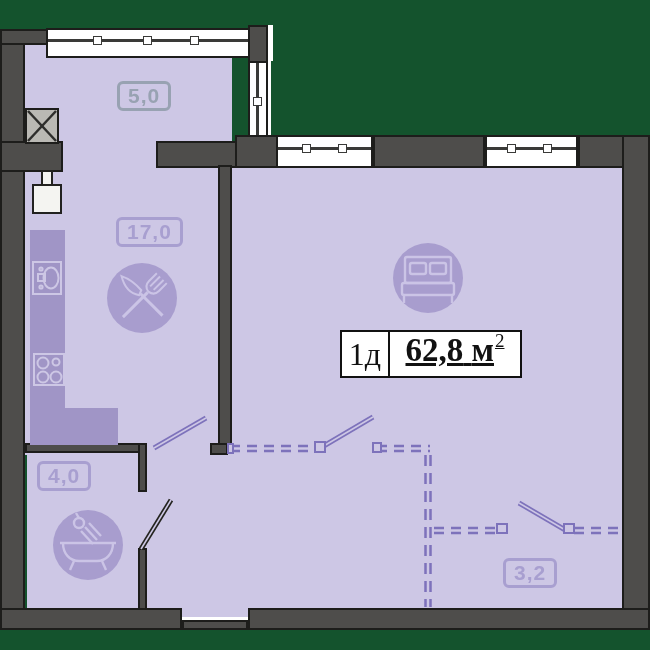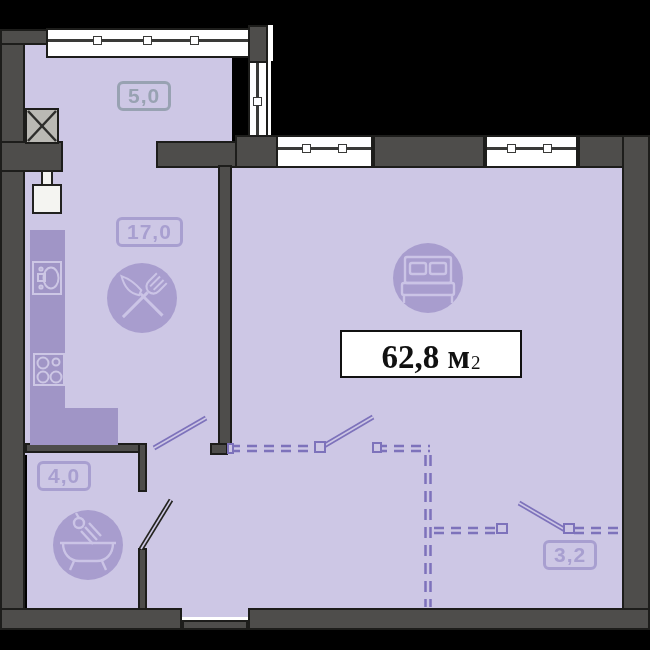--- a/index.html
+++ b/index.html
@@ -1,36 +1,36 @@
 <!DOCTYPE html>
 <html><head>
 <meta charset="utf-8">
 <style>
   html,body{margin:0;padding:0;background:#4a6b4d;}
-  .plan{position:relative;width:650px;height:650px;background:#000000;overflow:hidden;
+  .plan{position:relative;width:650px;height:650px;background:#14532d;overflow:hidden;
         font-family:"Liberation Sans",sans-serif;}
   .abs{position:absolute;box-sizing:border-box;}
   .floor{background:#cdc7e5;}
   .wall{background:#4e4d4b;border:2px solid #1d1d1b;}
   .win{background:#ffffff;border:2px solid #1d1d1b;}
   .win-line-h{position:absolute;background:#3a3a38;height:3px;left:0;right:0;}
   .win-line-v{position:absolute;background:#3a3a38;width:3px;top:0;bottom:0;}
   .mullion{position:absolute;width:9px;height:9px;background:#ffffff;border:1px solid #3a3a38;box-sizing:border-box;}
   .white{background:#ffffff;}
   .counter{background:#a095c6;}
   .icon-circle{border-radius:50%;background:#a89dce;}
   .shaft{background:#bab9b4;border:2px solid #1d1d1b;}
   .radbox{background:#f4f4f1;border:2px solid #222220;}
   .room-label{position:absolute;border:3px solid #a89fd0;border-radius:6px;color:#a89fd0;
      font-weight:bold;font-size:21px;line-height:22px;padding:1px 8px;letter-spacing:1px;}
   .room-label.gray{border-color:#98a2b2;color:#98a2b2;}
   .title-box{position:absolute;left:340px;top:330px;width:178px;height:44px;background:#ffffff;
      border:2px solid #111111;display:flex;align-items:stretch;font-family:"Liberation Serif",serif;color:#111;}
   .title-type{width:46px;display:flex;align-items:center;justify-content:center;font-size:32px;border-right:2px solid #111;}
-  .title-area{flex:1;display:flex;align-items:flex-end;justify-content:center;font-size:33px;font-weight:bold;}
+  .title-area{flex:1;display:flex;align-items:flex-start;justify-content:center;font-size:33px;font-weight:bold;text-decoration:underline;}
   .title-area sup{font-size:19px;font-weight:normal;margin-left:1px;transform:translateY(-2px);}
   svg.overlay{position:absolute;left:0;top:0;pointer-events:none;}
 </style>
 </head>
 <body>
 
 <div class="plan">
 
   <div class="abs floor" style="left:25px;top:43px;width:207px;height:412px;"></div>
   <div class="abs floor" style="left:230px;top:165px;width:392px;height:445px;"></div>
@@ -188,21 +188,22 @@
       <rect x="373" y="443" width="8" height="9"></rect>
       <rect x="497" y="524" width="10" height="9"></rect>
       <rect x="564" y="524" width="10" height="9"></rect>
       <rect x="228" y="444" width="5" height="9"></rect>
     </g>
   </svg>
 
   <div class="room-label gray" style="left:117px;top:81px;">5,0</div>
   <div class="room-label" style="left:116px;top:217px;">17,0</div>
   <div class="room-label" style="left:37px;top:461px;">4,0</div>
-  <div class="room-label" style="left:503px;top:540px;margin-left:40px;">3,2</div>
+  <div class="room-label" style="left:503px;top:558px;">3,2</div>
 
   <div class="title-box">
+    <div class="title-type">1д</div>
     <div class="title-area">
       <span>62,8</span>&nbsp;<span>м</span><sup><span>2</span></sup>
     </div>
   </div>
 
 </div>
 
 </body></html>

